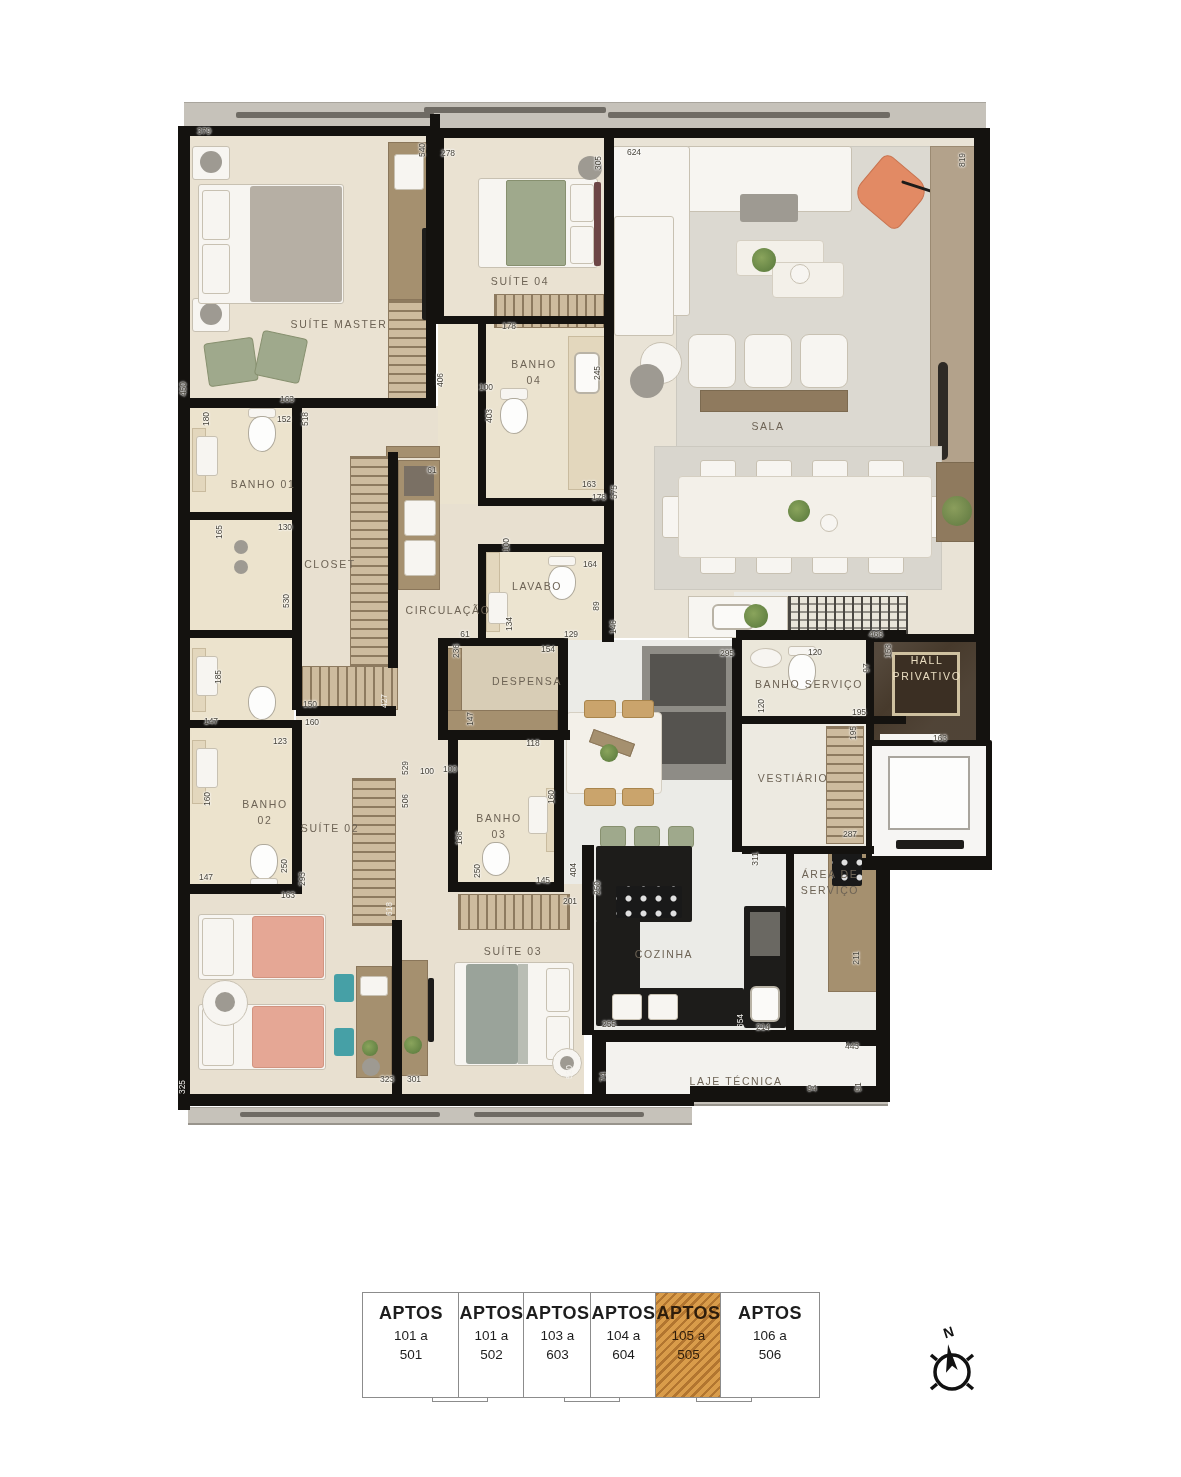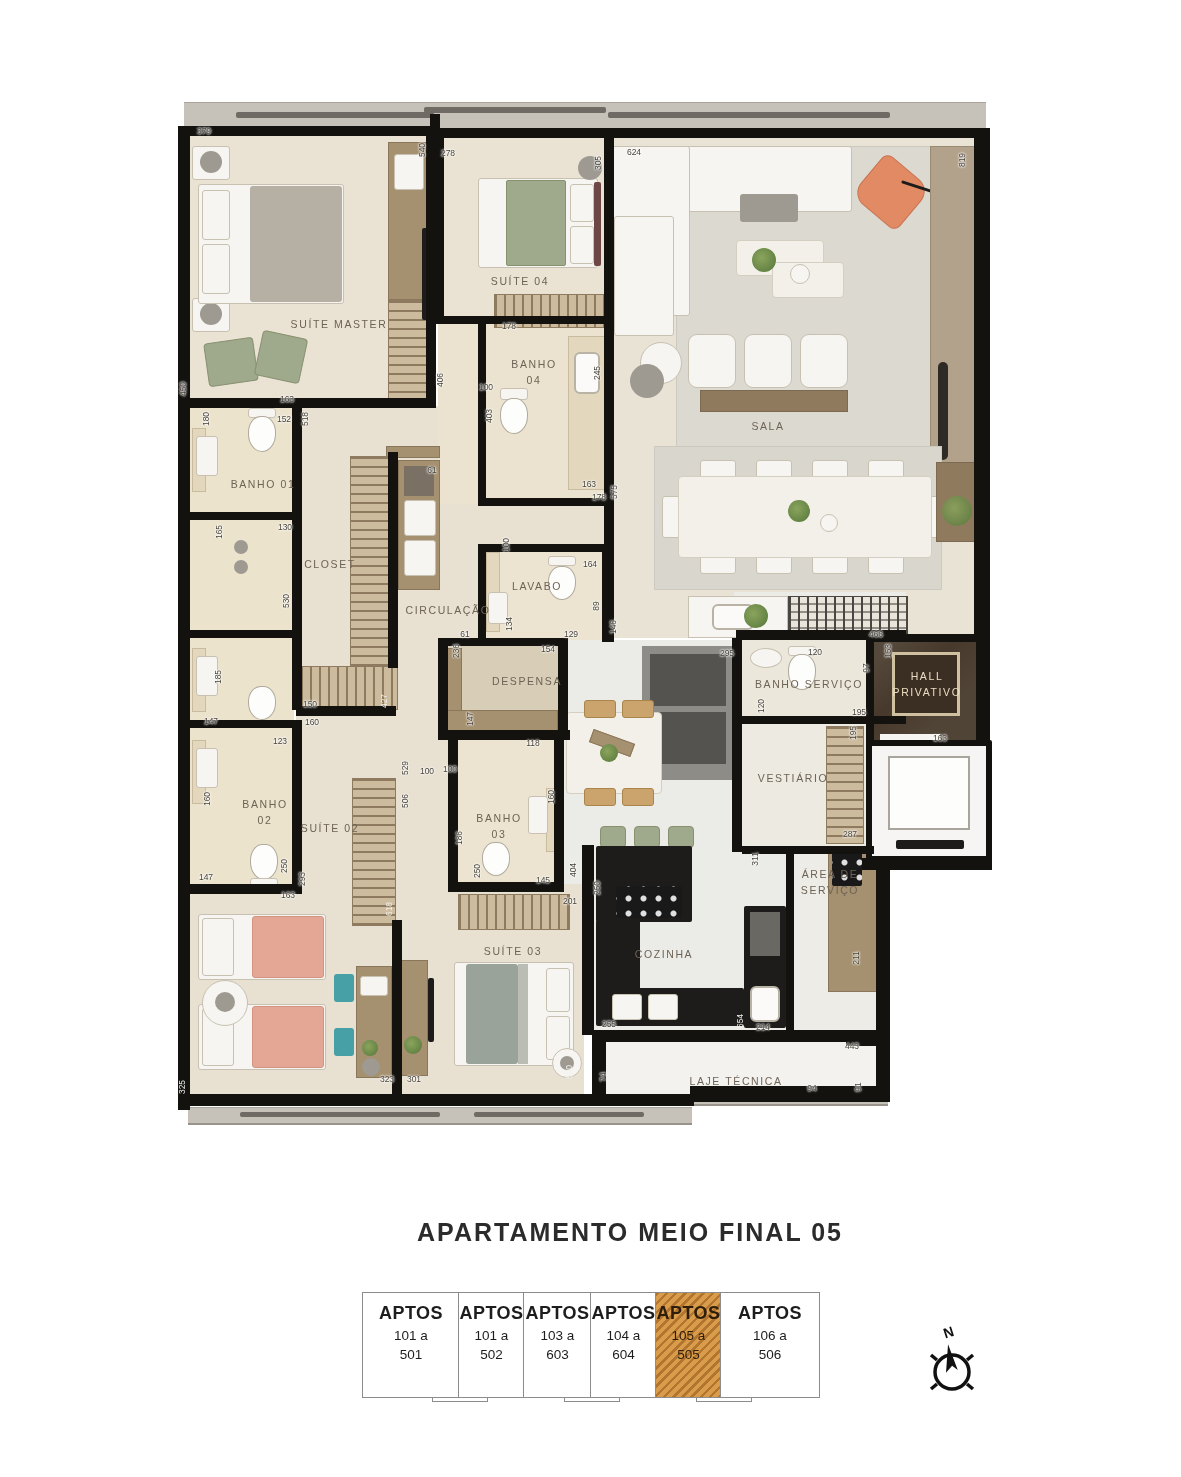--- a/index.html
+++ b/index.html
@@ -384,37 +384,36 @@
       <span class="rlabel" style="left: 520px; top: 281px;">SUÍTE 04</span>
       <span class="rlabel" style="left: 534px; top: 372px;">BANHO
 04</span>
       <span class="rlabel" style="left: 768px; top: 426px;">SALA</span>
       <span class="rlabel" style="left: 263px; top: 484px;">BANHO 01</span>
       <span class="rlabel" style="left: 330px; top: 564px;">CLOSET</span>
       <span class="rlabel" style="left: 448px; top: 610px;">CIRCULAÇÃO</span>
       <span class="rlabel" style="left: 537px; top: 586px;">LAVABO</span>
       <span class="rlabel" style="left: 527px; top: 681px;">DESPENSA</span>
       <span class="rlabel" style="left: 809px; top: 684px;">BANHO SERVIÇO</span>
-      <span class="rlabel light" style="left: 927px; top: 684px;">HALL
+      <span class="rlabel light" style="left: 927px; top: 668px;">HALL
 PRIVATIVO</span>
       <span class="rlabel" style="left: 793px; top: 778px;">VESTIÁRIO</span>
       <span class="rlabel" style="left: 265px; top: 812px;">BANHO
 02</span>
       <span class="rlabel" style="left: 330px; top: 828px;">SUÍTE 02</span>
       <span class="rlabel" style="left: 499px; top: 826px;">BANHO
 03</span>
       <span class="rlabel" style="left: 513px; top: 951px;">SUÍTE 03</span>
       <span class="rlabel" style="left: 664px; top: 954px;">COZINHA</span>
       <span class="rlabel" style="left: 830px; top: 882px;">ÁREA DE
 SERVIÇO</span>
       <span class="rlabel" style="left: 736px; top: 1081px;">LAJE TÉCNICA</span>
     </div>
 
   <div id="title-block">
-    <div id="main-title">APARTAMENTO MEIO FINAL 05</div>
   </div>
 
   <div id="keyplan">
       <div class="ktab" style="left: 444px; top: 1338px; width: 30px; height: 60px;"></div>
       <div class="ktab" style="left: 576px; top: 1338px; width: 30px; height: 60px;"></div>
       <div class="ktab" style="left: 708px; top: 1338px; width: 30px; height: 60px;"></div>
       <div class="ktab" style="left: 432px; top: 1382px; width: 54px; height: 18px;"></div>
       <div class="ktab" style="left: 564px; top: 1382px; width: 54px; height: 18px;"></div>
       <div class="ktab" style="left: 696px; top: 1382px; width: 54px; height: 18px;"></div>
       <div class="kunit" style="left: 362px; top: 1292px; width: 96px; height: 94px;">

